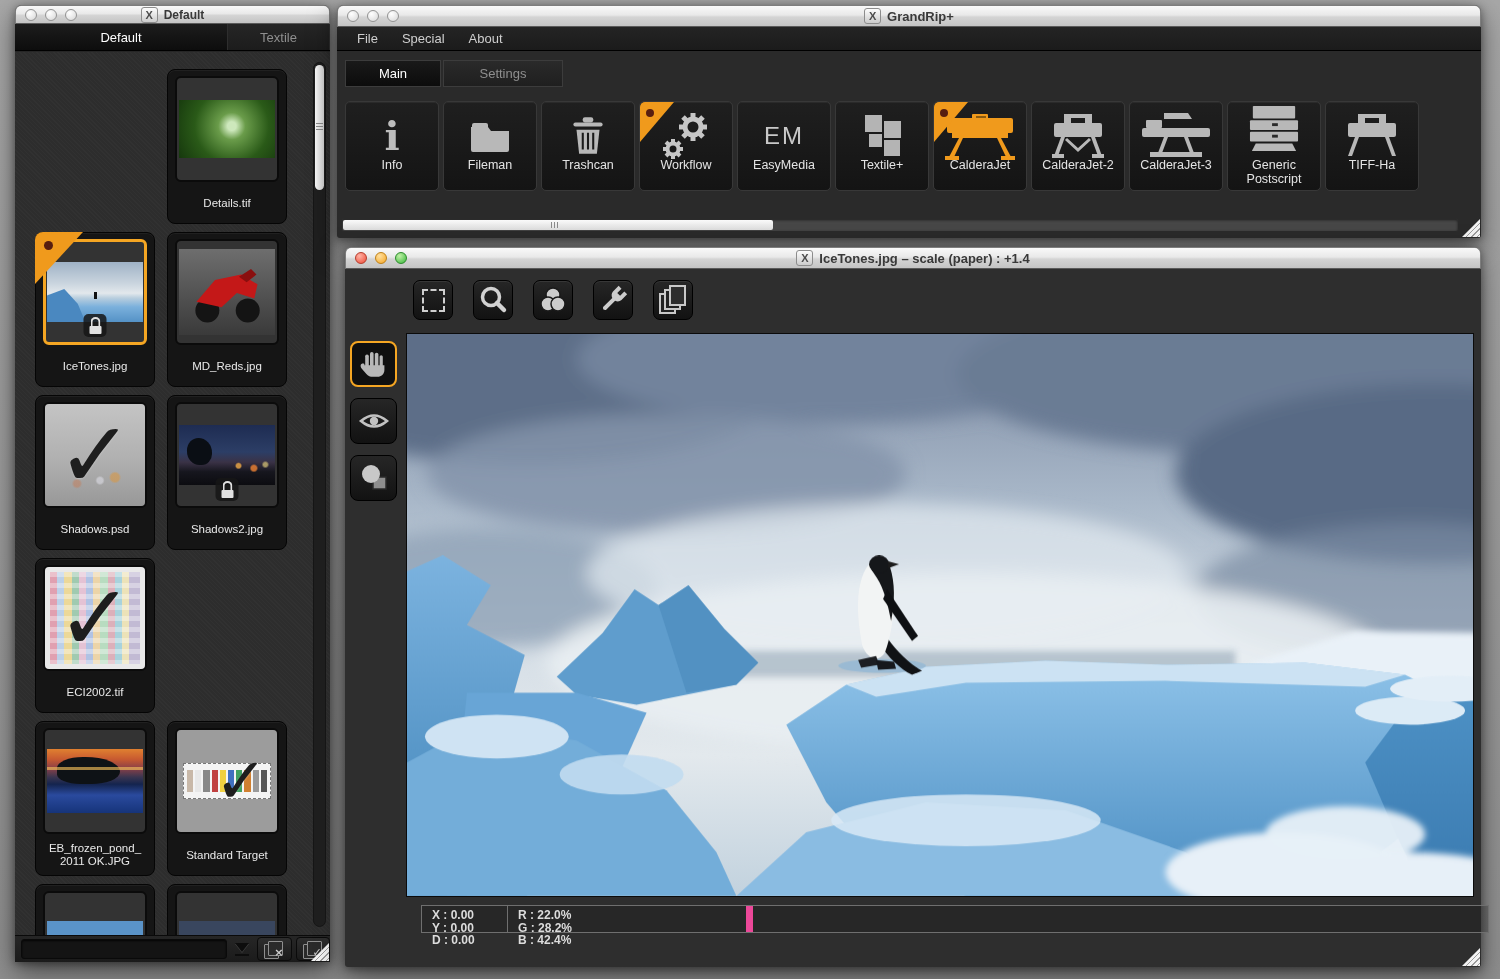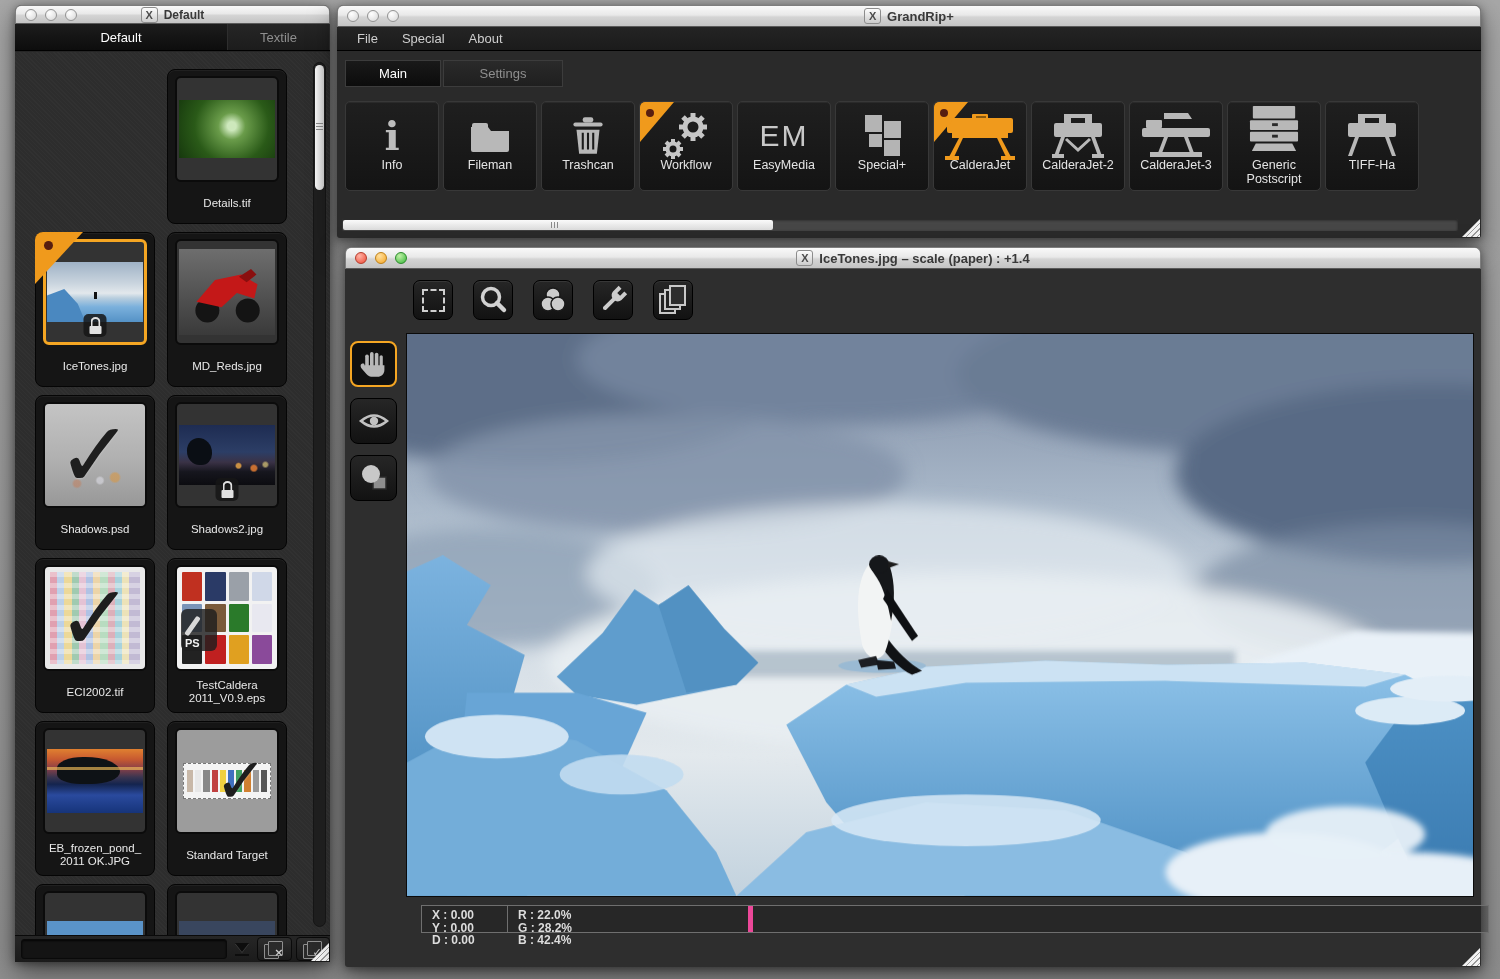--- a/index.html
+++ b/index.html
@@ -183,21 +183,21 @@
     background:linear-gradient(#1f1f1f,#141414); border:1px solid #383838;
     box-shadow:inset 0 1px 0 rgba(255,255,255,.05); overflow:hidden; }
   .tb-icon { position:absolute; left:0; right:0; top:8px; height:52px;
     display:flex; align-items:center; justify-content:center; }
   .tb-label { position:absolute; left:2px; right:2px; bottom:18px; text-align:center;
     font-size:12.5px; color:#e4e4e4; line-height:14px; }
   .tb-btn .flag { left:0; top:0; width:34px; height:40px; border-top-left-radius:5px; }
   .tb-btn .flag .dot { left:6px; top:7px; width:8px; height:8px; }
   .glyph-i { font-family:"DejaVu Serif", serif; font-weight:bold; font-size:40px;
     color:#bdbdbd; line-height:1; }
-  .glyph-em { font-size:30px; color:#c8c8c8; letter-spacing:2px; font-weight:normal; }
+  .glyph-em { font-size:24px; color:#c8c8c8; letter-spacing:2px; font-weight:normal; }
 
   .h-scrollbar { position:absolute; left:4px; right:22px; bottom:6px; height:14px;
     background:#474747; border-radius:3px; border:1px solid #2a2a2a;
     box-shadow:inset 0 1px 3px rgba(0,0,0,.6); }
   .h-thumb { position:absolute; left:1px; top:1px; width:430px; height:10px;
     background:linear-gradient(#fafafa,#dcdcdc); border-radius:2px; }
   .h-thumb .grip3 { position:absolute; left:208px; top:2px; height:6px;
     border-left:1px solid #8a8a8a; box-shadow:3px 0 0 #8a8a8a, 6px 0 0 #8a8a8a; }
 
   
@@ -213,21 +213,21 @@
     background:linear-gradient(#262626,#121212); border:1px solid #000;
     display:flex; align-items:center; justify-content:center; }
   .t-btn.active { border:2.5px solid #F5A623; background:#101010; }
   .v-image { position:absolute; left:61px; top:86px; width:1068px; height:564px;
     border:1px solid #0b0b0b; background:#8da0b6; }
   .v-status { position:absolute; left:76px; top:658px; width:1068px; height:28px;
     border:1px solid #6f6f6f; background:rgba(20,20,20,.25); display:flex;font-weight:bold; }
   .st-cell { padding:3px 0 0 10px; font-size:12px; color:#dcdcdc; line-height:12.5px; }
   .st-cell .st-line { white-space:pre; }
   .st-c1 { width:86px; border-right:1px solid #6f6f6f; }
-  .st-c2 { width:245px; border-right:5px solid #ec4899; }
+  .st-c2 { width:245px; border-right:7px solid #ec4899; }
   .st-c3 { flex:1; }
 </style>
 </head>
 <body>
 
 <div class="window" id="lib">
   <div class="titlebar">
     <div class="lights">
       <span class="light"></span>
       <span class="light"></span>
@@ -306,43 +306,20 @@
     </div>
 
     <div class="card" style="left:20px;top:506px">
       <div class="photo-frame">
         <div class="photo ph-eci"></div>
         <div class="checkmark">✓</div>
       </div>
       <div class="card-label">ECI2002.tif</div>
     </div>
 
-    <div class="card" style="left:152px;top:506px">
-      <div class="photo-frame">
-        <div class="photo ph-test">
-          <div class="cell" style="background:#c03020"></div>
-            <div class="cell" style="background:#2a3a66"></div>
-          <div class="cell" style="background:#9aa0a8"></div>
-            <div class="cell" style="background:#d0d8e8"></div>
-          <div class="cell" style="background:#7a94b8"></div>
-            <div class="cell" style="background:#7a5a3a"></div>
-          <div class="cell" style="background:#2a7a2a"></div>
-            <div class="cell" style="background:#e8e8f0"></div>
-          <div class="cell" style="background:#222"></div>
-            <div class="cell" style="background:#c02020"></div>
-          <div class="cell" style="background:#e0a020"></div>
-            <div class="cell" style="background:#8a4a9a"></div>
-        </div>
-        <div class="ps-badge">
-          <div class="pen"></div>
-          <div class="ps-text">PS</div>
-        </div>
-      </div>
-      <div class="card-label">TestCaldera 2011_V0.9.eps</div>
-    </div>
 
     <div class="card" style="left:20px;top:669px">
       <div class="photo-frame">
         <div class="photo ph-frozen">
             <div class="tree"></div>
             <div class="streak"></div>
           </div>
       </div>
       <div class="card-label">EB_frozen_pond_ 2011 OK.JPG</div>
     </div>
@@ -481,21 +458,21 @@
     </div>
     <div class="tb-btn">
       <div class="tb-icon">
         <svg width="48" height="48" viewBox="0 0 48 48">
           <rect x="7" y="3" width="17" height="17" fill="#b4b4b4"></rect>
           <rect x="26" y="9" width="17" height="17" fill="#b4b4b4"></rect>
           <rect x="11" y="22" width="13" height="13" fill="#b4b4b4"></rect>
           <rect x="26" y="28" width="16" height="16" fill="#b4b4b4"></rect>
         </svg>
         </div>
-      <div class="tb-label">Special+</div>
+      <div class="tb-label">Textile+</div>
     </div>
     <div class="tb-btn">
       <div class="flag">
           <div class="dot"></div>
         </div>
       <div class="tb-icon">
         <svg width="78" height="52" viewBox="0 0 76 52">
           <g fill="#F09A1C">
             <rect x="30" y="4" width="16" height="5" rx="1"></rect>
             <rect x="5" y="8" width="66" height="15" rx="2"></rect>

